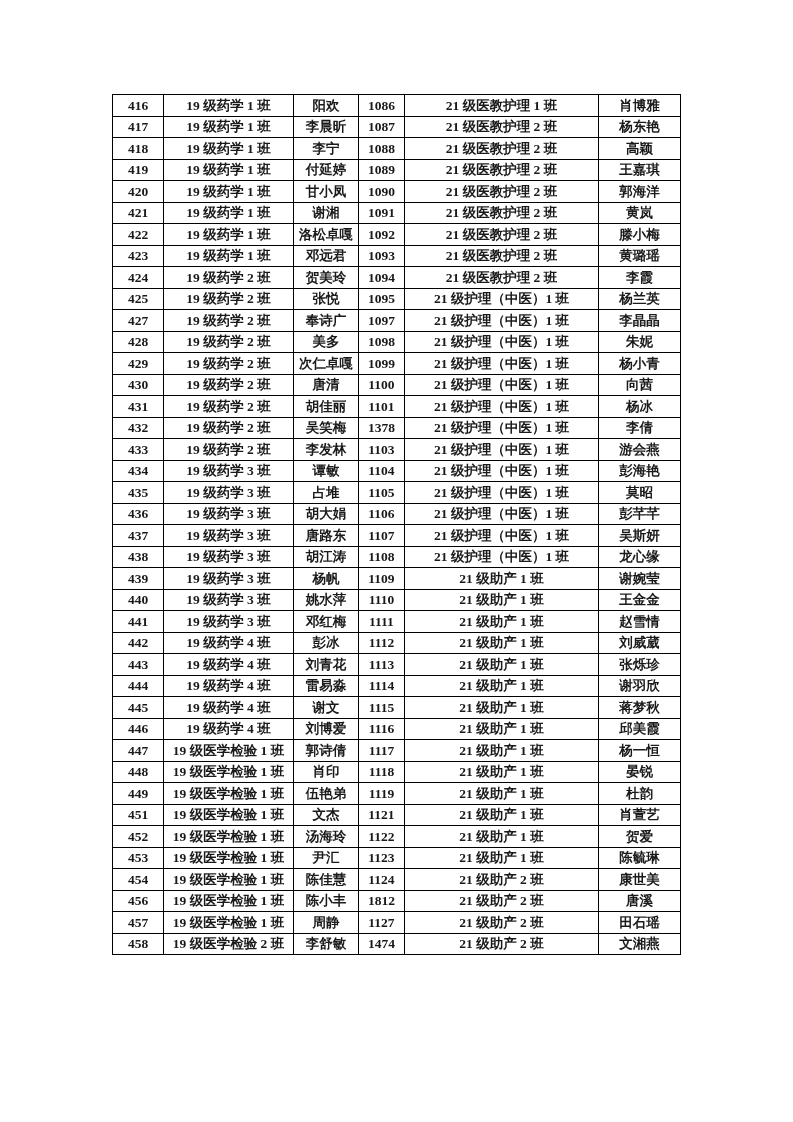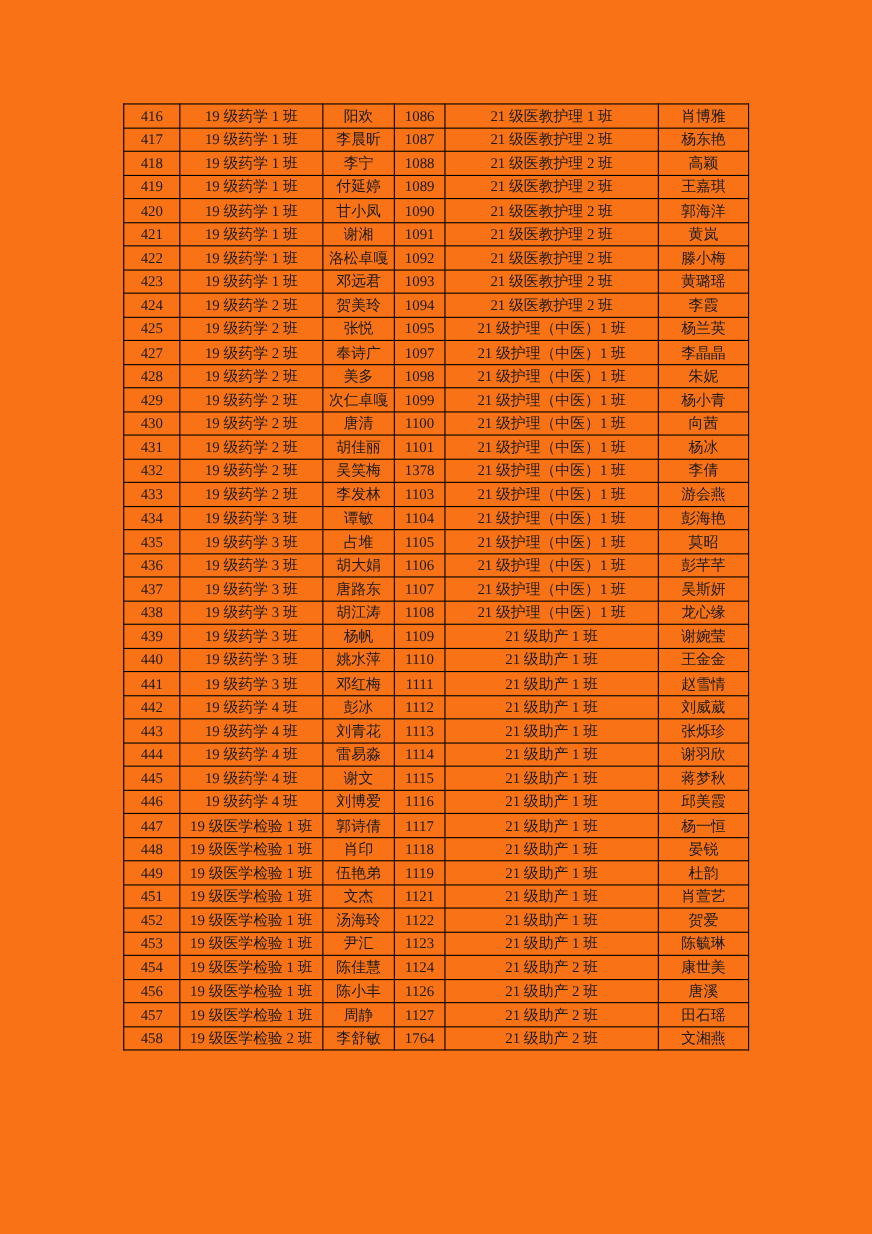--- a/index.html
+++ b/index.html
@@ -39,21 +39,21 @@
   col.c-seq-l   { width: 51px;  }
   col.c-class-l { width: 130px; }
   col.c-name-l  { width: 65px;  }
   col.c-seq-r   { width: 46px;  }
   col.c-class-r { width: 194px; }
   col.c-name-r  { width: 82px;  }
 </style>
 </head>
 <body>
 
-<div class="page" style="background: #f97316; color: rgb(26, 26, 26);">
+<div class="page" style="background: #ffffff; color: rgb(26, 26, 26); font-weight: bold;">
   <table class="roster">
     <colgroup>
       <col class="c-seq-l">
       <col class="c-class-l">
       <col class="c-name-l">
       <col class="c-seq-r">
       <col class="c-class-r">
       <col class="c-name-r">
     </colgroup>
     <tbody>
@@ -350,35 +350,35 @@
           <td>19 级医学检验 1 班</td>
           <td>陈佳慧</td>
           <td>1124</td>
           <td>21 级助产 2 班</td>
           <td>康世美</td>
         </tr>
         <tr>
           <td>456</td>
           <td>19 级医学检验 1 班</td>
           <td>陈小丰</td>
-          <td>1126</td>
+          <td>1812</td>
           <td>21 级助产 2 班</td>
           <td>唐溪</td>
         </tr>
         <tr>
           <td>457</td>
           <td>19 级医学检验 1 班</td>
           <td>周静</td>
           <td>1127</td>
           <td>21 级助产 2 班</td>
           <td>田石瑶</td>
         </tr>
         <tr>
           <td>458</td>
           <td>19 级医学检验 2 班</td>
           <td>李舒敏</td>
-          <td>1764</td>
+          <td>1474</td>
           <td>21 级助产 2 班</td>
           <td>文湘燕</td>
         </tr>
       </tbody>
   </table>
 </div>
 
 </body></html>

